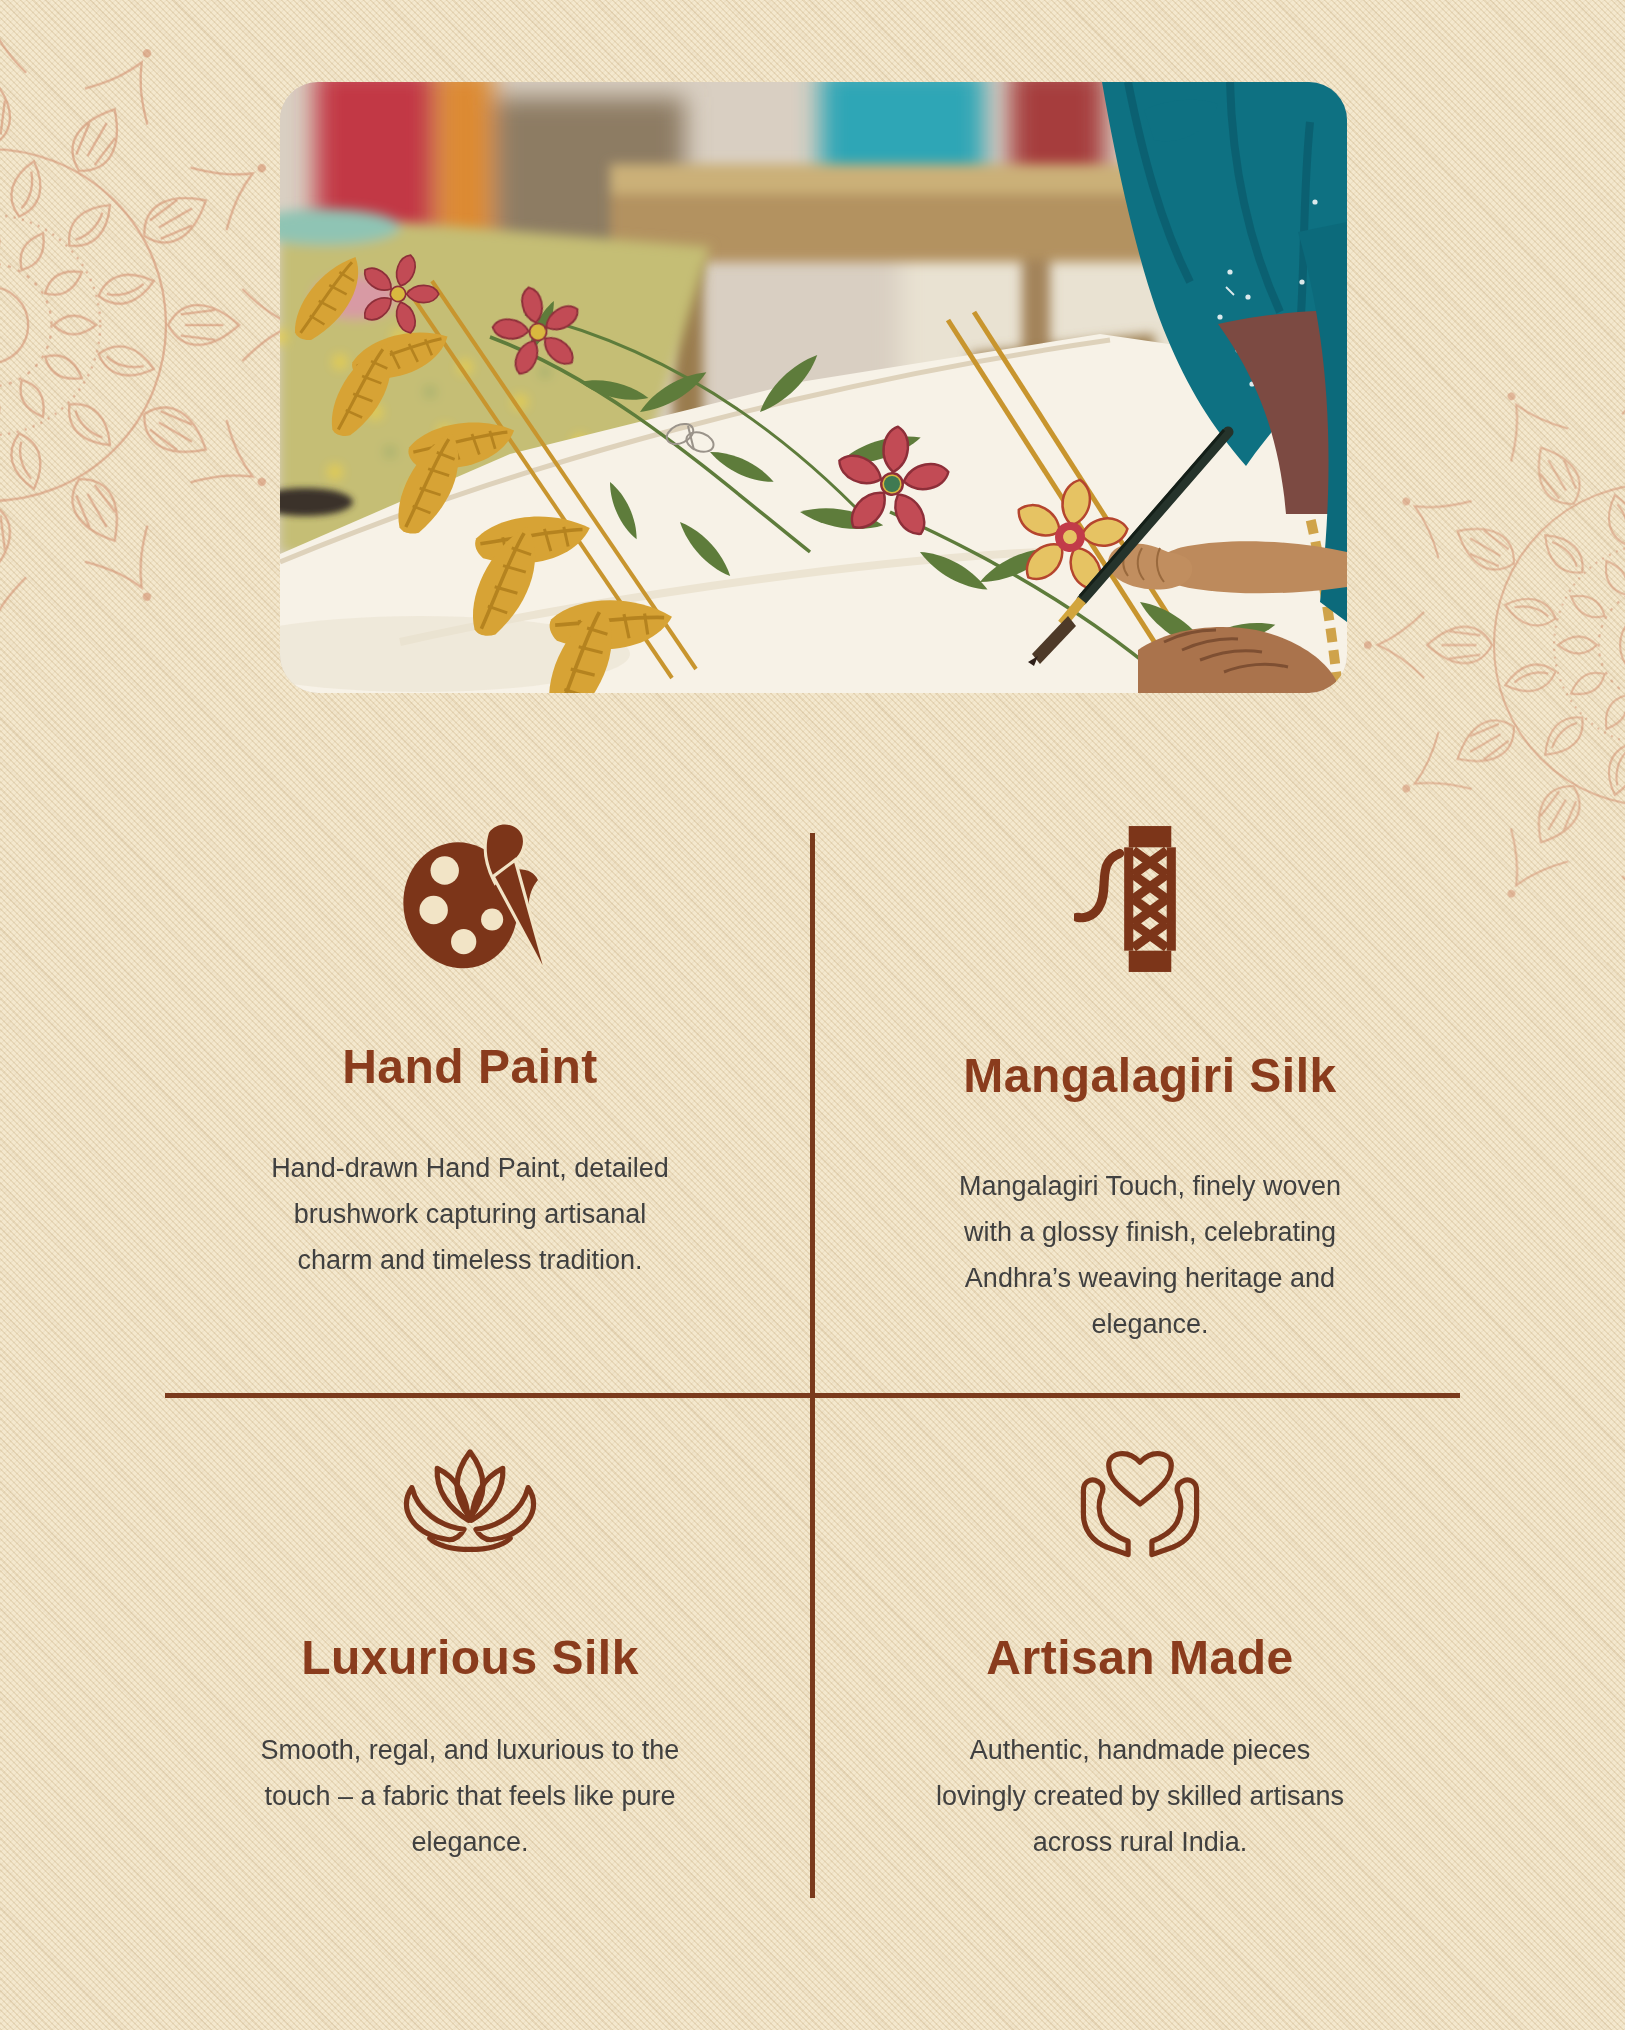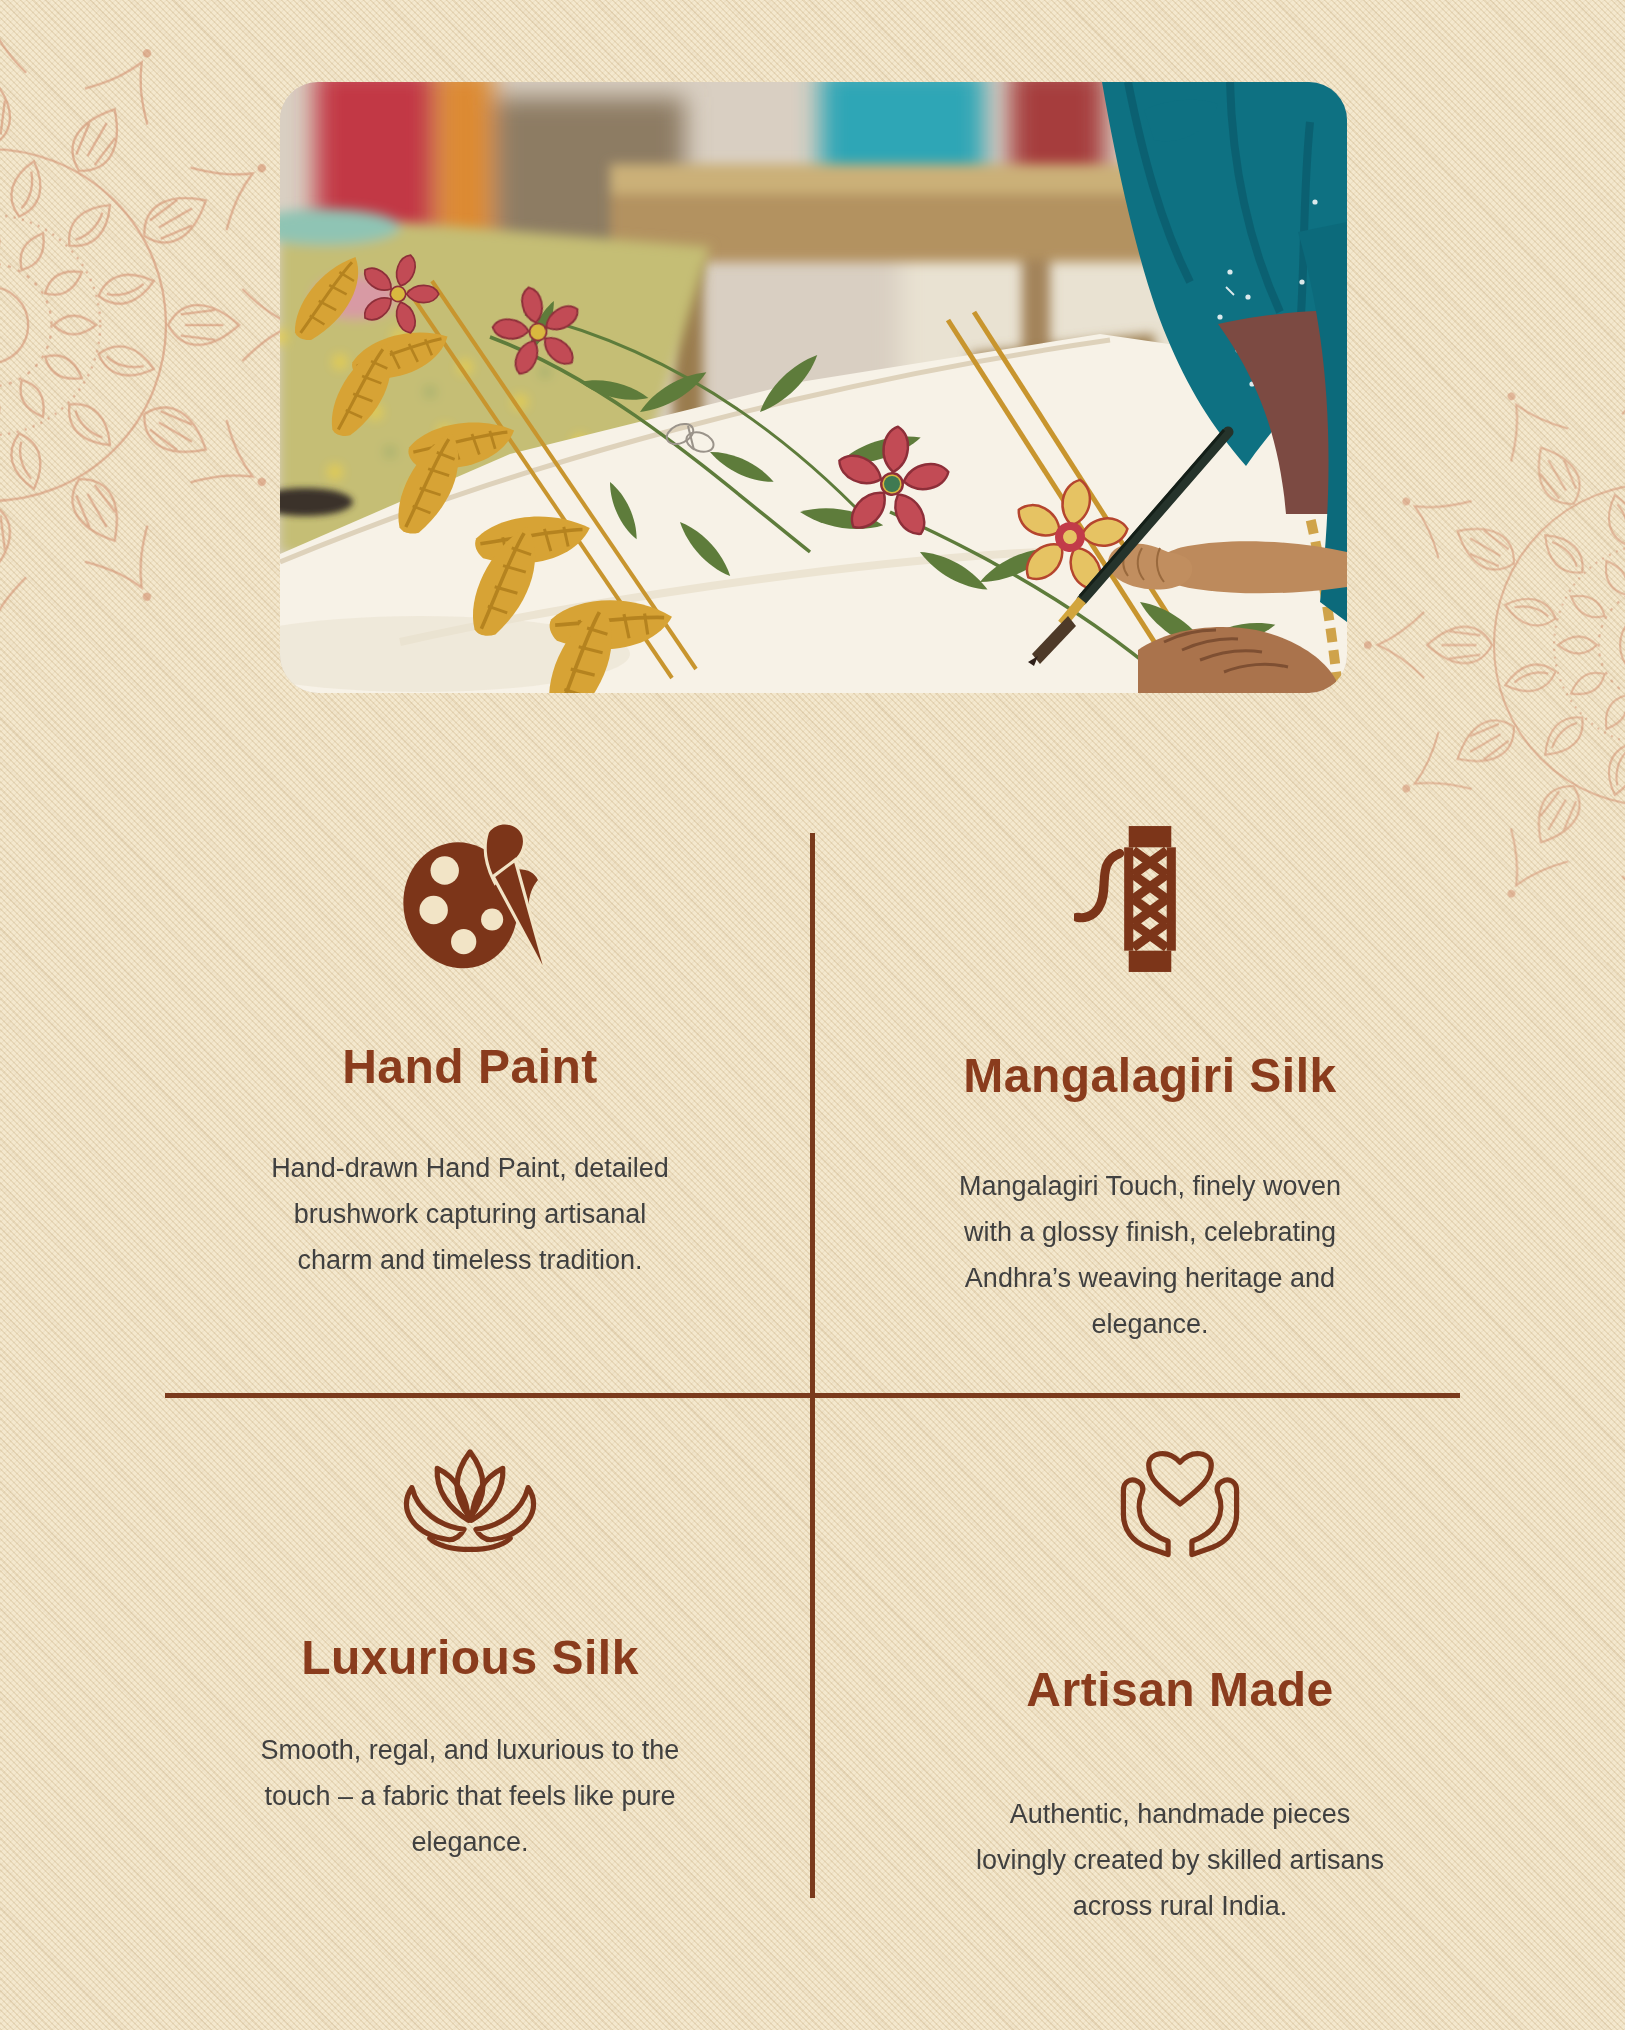--- a/index.html
+++ b/index.html
@@ -17,21 +17,21 @@
     position:absolute;left:280px;top:82px;width:1067px;height:611px;
     border-radius:38px;overflow:hidden;z-index:1;background:#d9cfc2;
   }
   .photo-card svg{display:block;}
   .divider-v{position:absolute;left:810px;top:833px;width:5px;height:1065px;background:#7a3a1c;z-index:1;}
   .divider-h{position:absolute;left:165px;top:1393px;width:1295px;height:5px;background:#7a3a1c;z-index:1;}
   .cell{position:absolute;width:640px;display:flex;flex-direction:column;align-items:center;z-index:2;text-align:center;}
   .cell-tl{left:150px;top:820px;}
   .cell-tr{left:830px;top:820px;gap:9px;}
   .cell-bl{left:150px;top:1437px;}
-  .cell-br{left:860px;top:1437px;gap:32px;}
+  .cell-br{left:820px;top:1437px;}
   .icon-box-r1{height:158px;display:flex;align-items:center;justify-content:center;}
   .icon-box-r2{height:140px;display:flex;align-items:center;justify-content:center;}
   .feature-title{
     margin-top:64px;font-size:48px;line-height:50px;font-weight:700;
     color:#8a3c1d;letter-spacing:.5px;
   }
   .cell-bl .feature-title,.cell-br .feature-title{margin-top:56px;}
   .feature-desc{
     margin-top:53px;font-size:27px;line-height:46px;color:#404040;
     max-width:426px;

